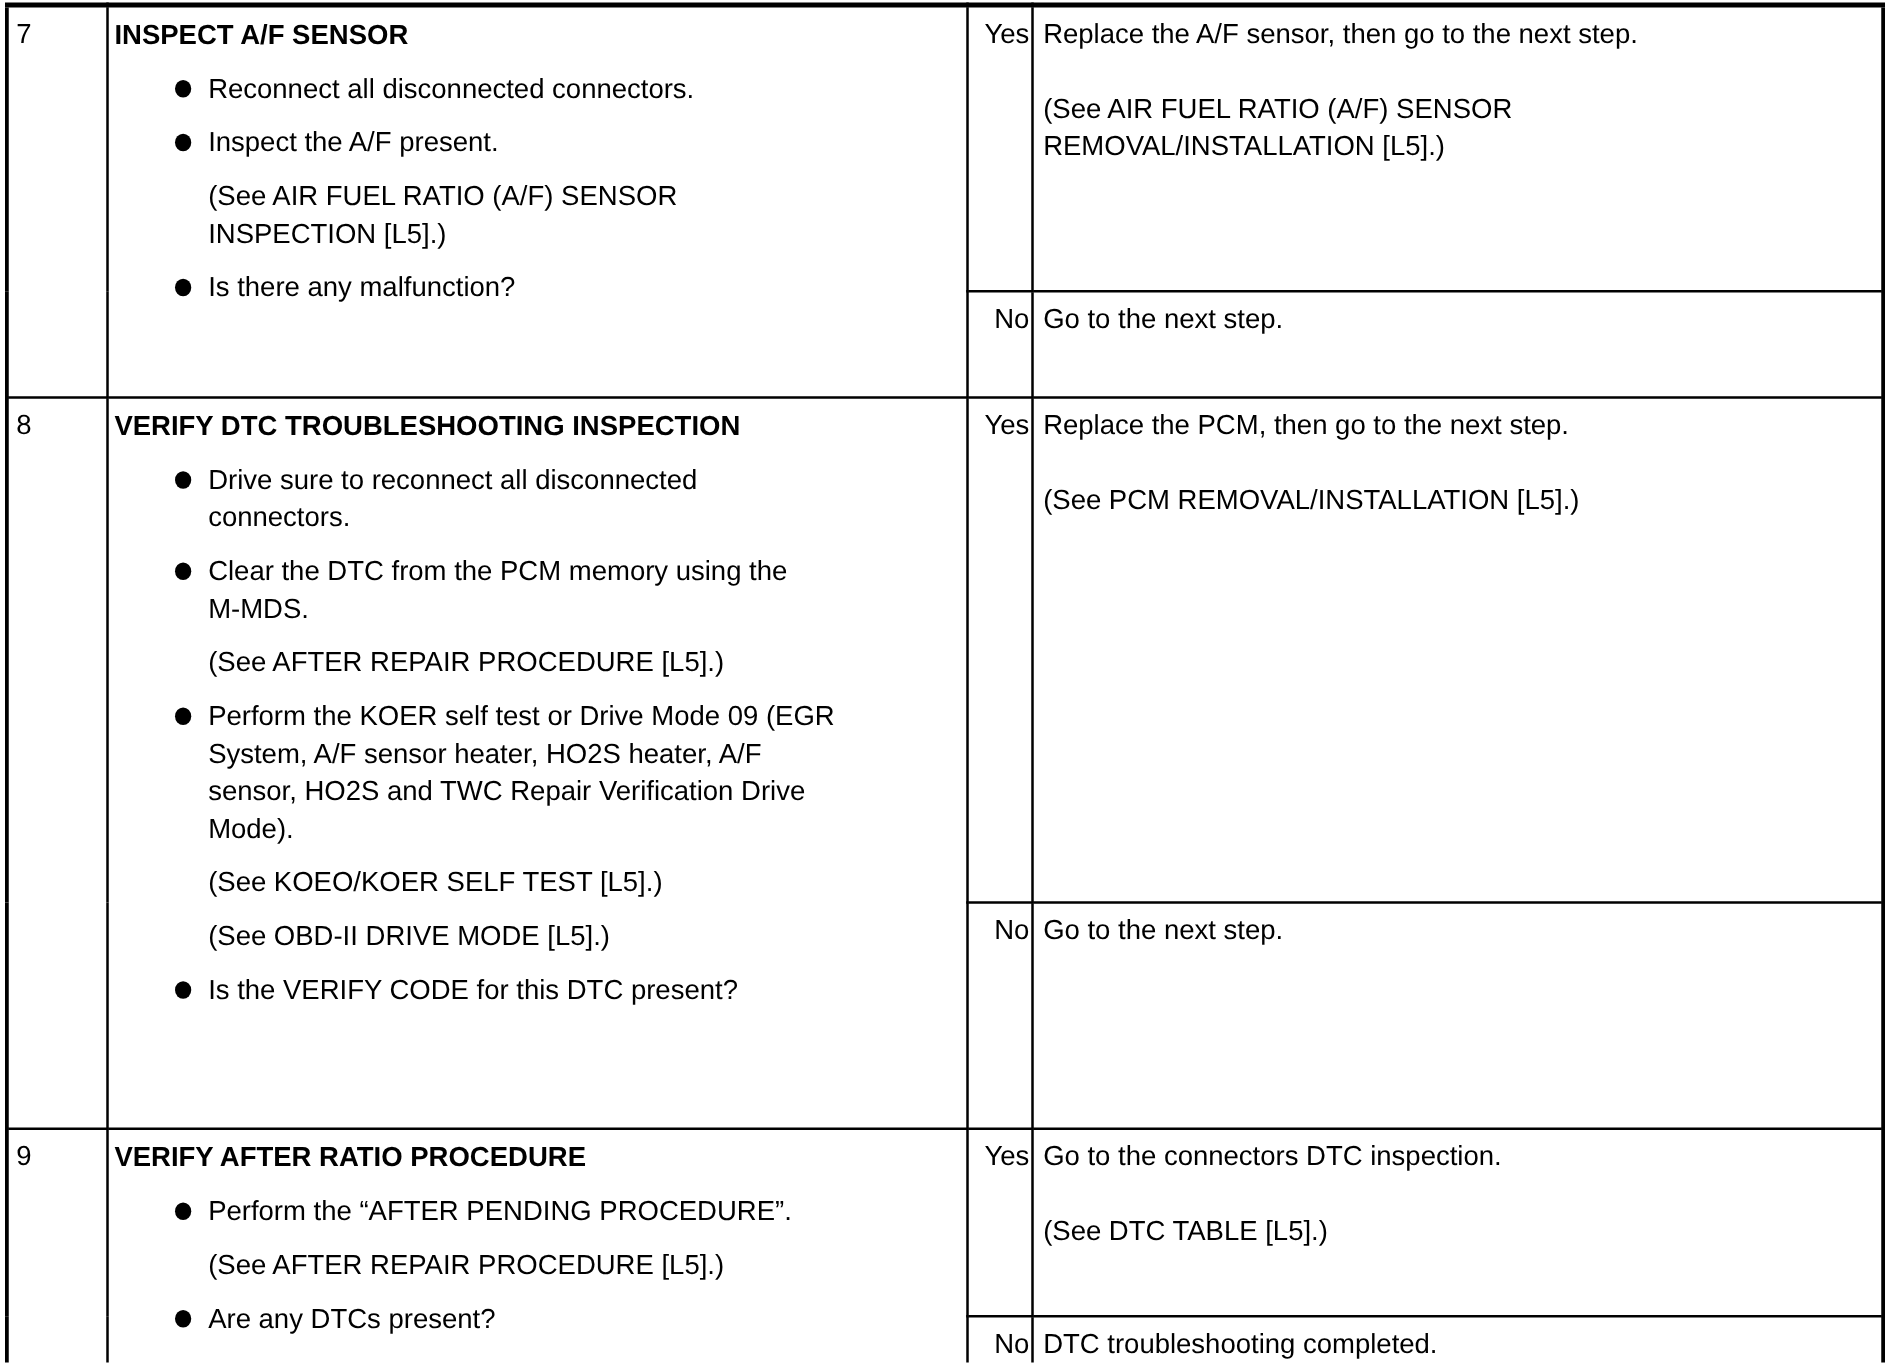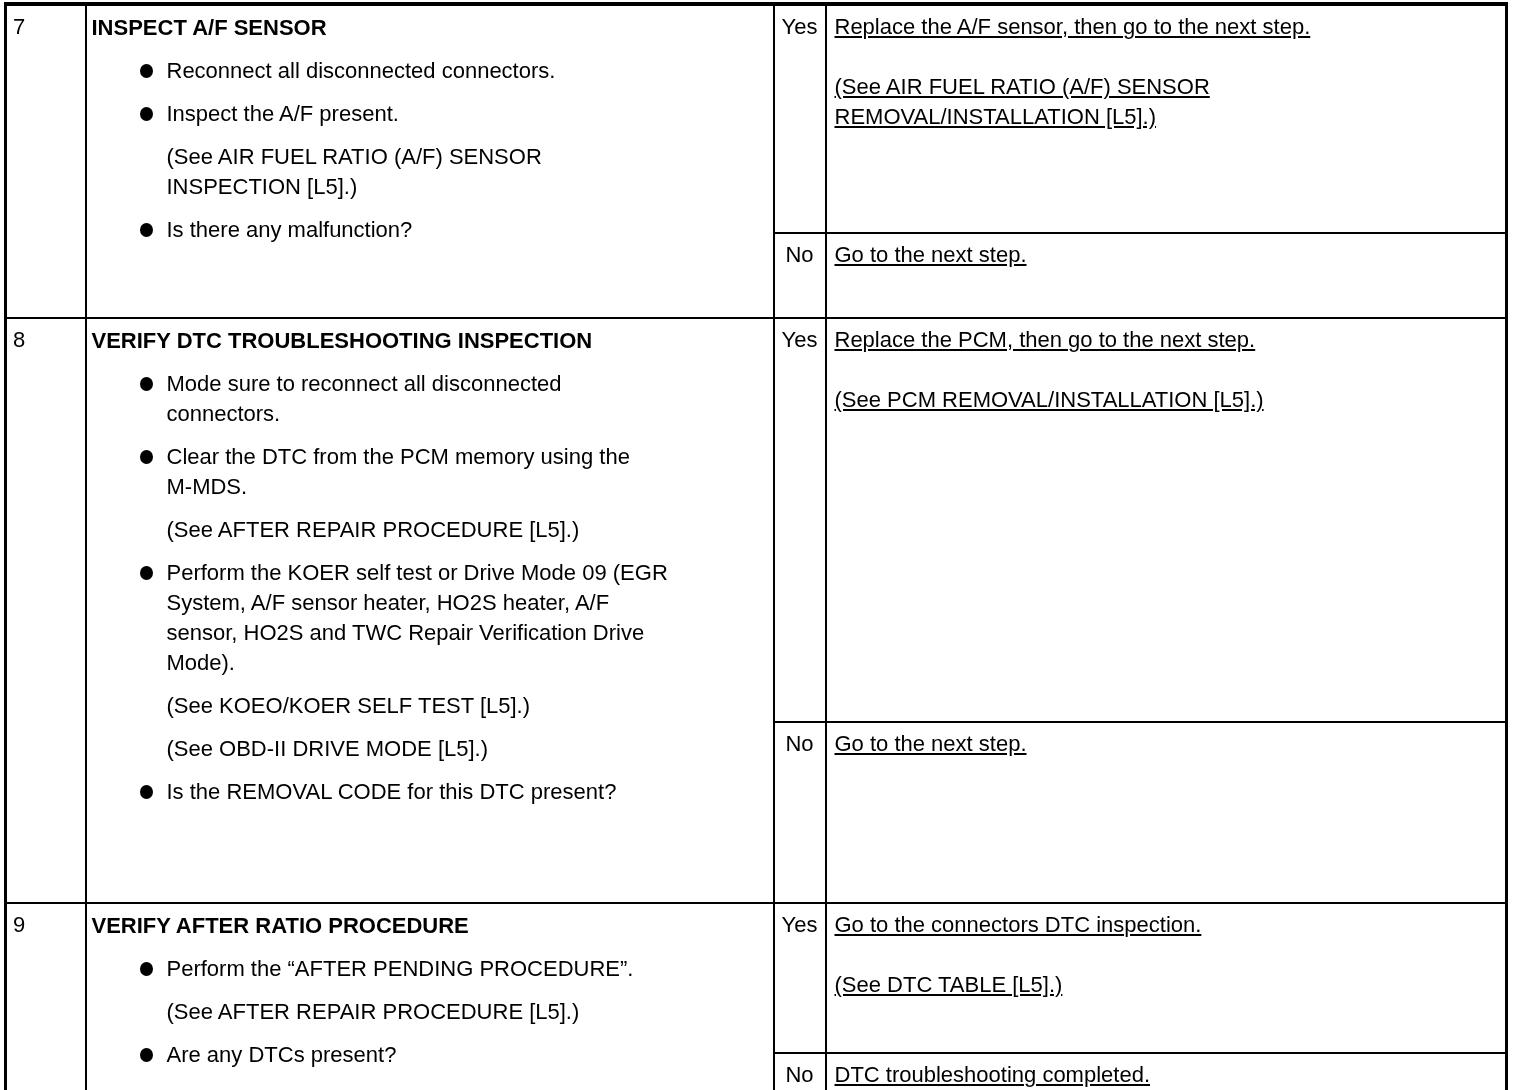--- a/index.html
+++ b/index.html
@@ -48,28 +48,27 @@
   td.desc .item .bullet {
     position: absolute;
     left: 48px;
     top: 8px;
     width: 13px;
     height: 14px;
     background: #000;
     border-radius: 50%;
   }
   td.yn {
-    text-align: center;
+    text-align: right;
     padding: 6px 1px 0 1px;
     white-space: nowrap;
   }
   td.action {
     padding: 6px 8px 0 8px;
     white-space: pre-line;
-    text-decoration: underline;
   }
   tr.r7y td { height: 220px; }
   tr.r7n td { height: 77px; }
   tr.r8y td { height: 396px; }
   tr.r8n td { height: 173px; }
   tr.r9y td { height: 142px; }
   tr.r9n td { height: 60px; }
 </style>
 </head>
 <body>
@@ -115,21 +114,21 @@
       <td class="yn">No</td>
       <td class="action">Go to the next step.</td>
     </tr>
 
     <tr class="r8y">
       <td class="num" rowspan="2">8</td>
       <td class="desc" rowspan="2">
         <div class="title">VERIFY DTC TROUBLESHOOTING INSPECTION</div>
         <div class="item">
           <span class="bullet"></span>
-          <span class="itext">Mode sure to reconnect all disconnected
+          <span class="itext">Drive sure to reconnect all disconnected
 connectors.</span>
         </div>
         <div class="item">
           <span class="bullet"></span>
           <span class="itext">Clear the DTC from the PCM memory using the
 M-MDS.</span>
         </div>
         <div class="item">
           <span class="itext">(See AFTER REPAIR PROCEDURE [L5].)</span>
         </div>
@@ -141,21 +140,21 @@
 Mode).</span>
         </div>
         <div class="item">
           <span class="itext">(See KOEO/KOER SELF TEST [L5].)</span>
         </div>
         <div class="item">
           <span class="itext">(See OBD-II DRIVE MODE [L5].)</span>
         </div>
         <div class="item">
           <span class="bullet"></span>
-          <span class="itext">Is the REMOVAL CODE for this DTC present?</span>
+          <span class="itext">Is the VERIFY CODE for this DTC present?</span>
         </div>
       </td>
       <td class="yn">Yes</td>
       <td class="action">Replace the PCM, then go to the next step.
 
 (See PCM REMOVAL/INSTALLATION [L5].)</td>
     </tr>
     <tr class="r8n">
       <td class="yn">No</td>
       <td class="action">Go to the next step.</td>

